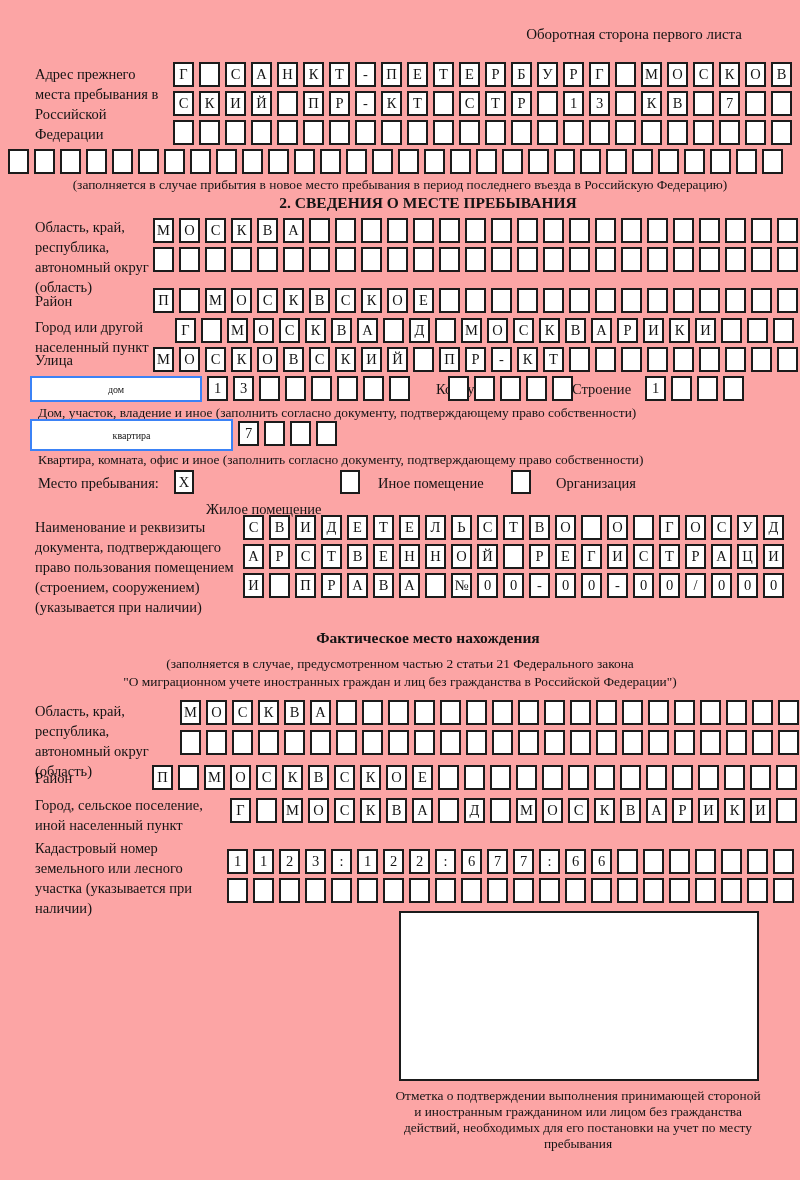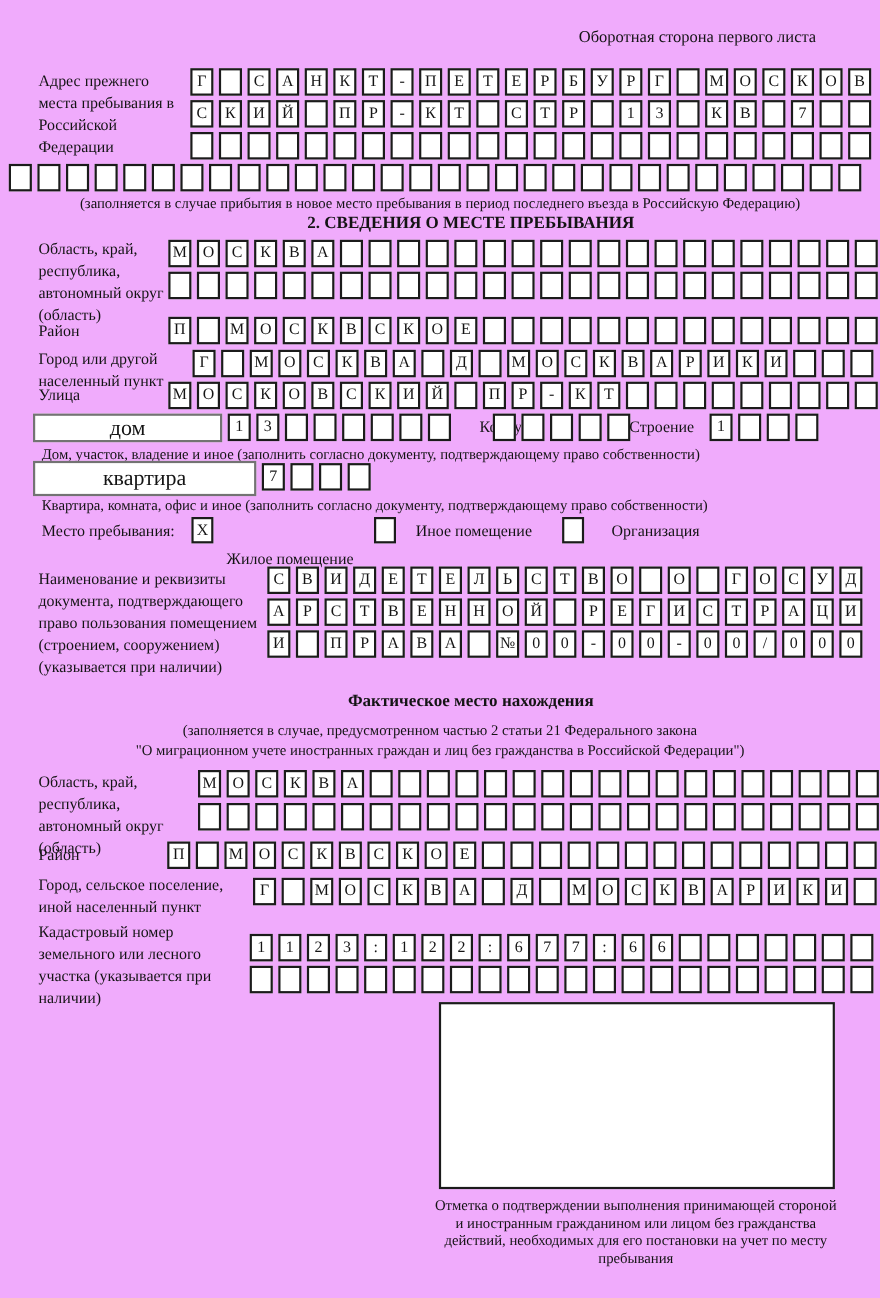--- a/index.html
+++ b/index.html
@@ -1,40 +1,40 @@
 <!DOCTYPE html>
 <html><head>
 <meta charset="utf-8">
 <style>
   html,body{margin:0;padding:0;background:#ffffff;}
   .page{
     position:relative;
     width:800px;height:1180px;
-    background:#f0abfc;
+    background:#fca5a5;
     font-family:"Liberation Serif","DejaVu Serif",serif;
     color:#141414;
     overflow:hidden;
   }
   .abs{position:absolute;}
   .lbl{font-size:14.5px;line-height:1.38;}
   .hdr-note{font-size:15px;text-align:right;}
   .sec-title{font-size:15.5px;font-weight:bold;text-align:center;width:100%;padding-left:28px;}
   .caption{font-size:13.4px;text-align:center;width:100%;}
   .caption-left{font-size:13.4px;text-align:left;}
   .grid{display:flex;gap:5px;}
   .cell{
     width:21px;height:25px;flex:0 0 21px;
     border:2px solid #1b1b1b;box-sizing:border-box;
     display:flex;align-items:center;justify-content:center;
     font-size:14.5px;line-height:1;background:#fff;
   }
   .widebox{
-    border:2px solid #737373;box-sizing:border-box;background:#fff;
+    border:2px solid #3b82f6;box-sizing:border-box;background:#fff;
     display:flex;align-items:center;justify-content:center;
-    font-size:20px;
+    font-size:10px;
   }
   .chk{
     width:20px;height:24px;border:2px solid #1b1b1b;box-sizing:border-box;
     display:flex;align-items:center;justify-content:center;
     font-size:14.5px;background:#fff;
   }
   .stamp-box{border:2px solid #1b1b1b;box-sizing:border-box;background:#fff;}
 </style>
 </head>
 <body>

